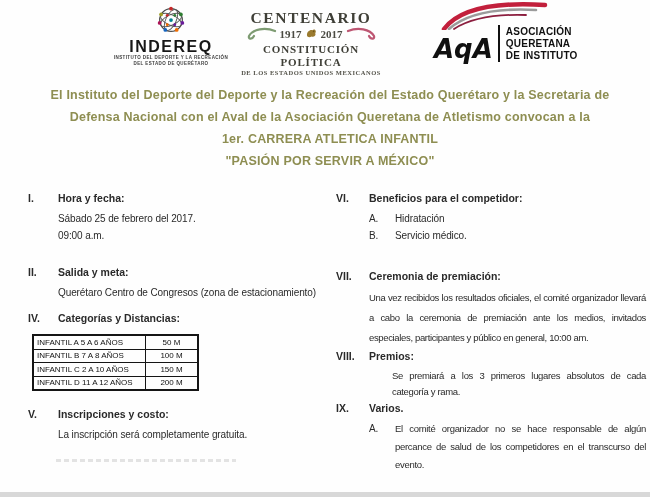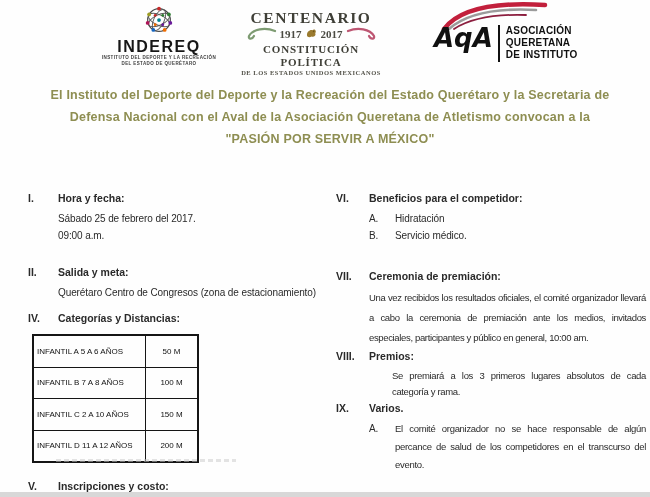--- a/index.html
+++ b/index.html
@@ -1,38 +1,38 @@
 <!DOCTYPE html>
 <html><head>
 <meta charset="utf-8">
 <style>
   html,body{margin:0;padding:0;background:#fff;}
   .page{position:relative;width:650px;height:497px;background:#fefefe;overflow:hidden;
         font-family:"Liberation Sans",sans-serif;color:#2a2a2a;}
 
   
   .logo{position:absolute;text-align:center;}
-  .logo-indereq{left:98px;top:4px;width:122px;}
+  .logo-indereq{left:110px;top:4px;width:122px;}
   .indereq-emblem{display:block;margin:0 auto;}
   .indereq-name{font-size:16px;font-weight:800;letter-spacing:1.5px;color:#161616;line-height:17px;}
   .indereq-caption{font-size:4.5px;line-height:5.5px;letter-spacing:.4px;color:#3c3c3c;font-weight:700;}
 
   .logo-centenario{left:240px;top:9px;width:142px;}
   .cent-title{font-family:"Liberation Serif",serif;font-size:15.5px;font-weight:600;
               letter-spacing:1.6px;color:#3f3f37;line-height:17px;}
   .cent-band{display:flex;align-items:center;justify-content:center;gap:3px;height:15px;}
   .cent-year{font-family:"Liberation Serif",serif;font-size:11px;font-weight:700;color:#4a4a42;}
   .cent-sub{font-family:"Liberation Serif",serif;font-size:11px;font-weight:600;
             letter-spacing:.8px;color:#3f3f37;line-height:13px;margin-top:2px;}
   .cent-sub2{font-family:"Liberation Serif",serif;font-size:6.5px;font-weight:600;
              letter-spacing:.5px;color:#55544b;line-height:8px;}
 
   .logo-aqa{left:434px;top:2px;width:165px;text-align:left;}
   .aqa-swoosh{display:block;margin-left:6px;}
-  .aqa-row{display:flex;align-items:flex-start;margin-top:-5px;}
+  .aqa-row{display:flex;align-items:flex-end;margin-top:-5px;}
   .aqa-letters{font-family:"DejaVu Sans",sans-serif;font-size:26px;font-weight:900;
                font-style:italic;color:#101010;letter-spacing:0;line-height:26px;}
   .aqa-divider{width:2px;height:37px;background:#101010;margin:0 6px 0 5px;}
   .aqa-text{font-size:10px;font-weight:700;letter-spacing:.2px;color:#101010;line-height:12px;}
 
   
   .title-block{position:absolute;left:28px;right:18px;top:84px;text-align:center;
                color:#8e8e52;font-weight:bold;font-size:12.5px;line-height:22px;letter-spacing:.2px;}
   .title-block .t-line{white-space:nowrap;}
 
@@ -60,21 +60,21 @@
   .para-deep{margin-left:23px;line-height:16px;}
   .ix-text{text-align:justify;line-height:18px;font-size:9.5px;letter-spacing:-.3px;}
 
   .sec-i{margin-bottom:11px;}  .sec-ii{margin-bottom:9px;margin-top:20px;}  .sec-iii{margin-bottom:0px;}
   .sec-iv{margin-bottom:15px;} .sec-vi{margin-bottom:24px;}
 
   
   .cat-table{border-collapse:collapse;margin:7px 0 0 4px;border:2px solid #151515;
              font-family:"Liberation Sans",sans-serif;}
   .cat-table td{border:1px solid #151515;font-size:8px;letter-spacing:0;
-                padding:10px 3px;height:10.5px;color:#111;white-space:nowrap;}
+                padding:1px 3px;height:10.5px;color:#111;white-space:nowrap;}
   .cat-table td.cat{width:105px;}
   .cat-table td.dist{width:45px;text-align:center;}
 
   
   .faint-artifact{position:absolute;left:56px;top:459px;width:180px;height:3px;opacity:.5;
     background:repeating-linear-gradient(90deg,#c9c9c9 0 5px,transparent 5px 8px);filter:blur(.4px);}
   .bottom-strip{position:absolute;left:0;right:0;bottom:0;height:5px;background:#d8d8d8;}
 </style>
 </head>
 <body>
@@ -138,20 +138,21 @@
         <div>ASOCIACIÓN</div>
         <div>QUERETANA</div>
         <div>DE INSTITUTO</div>
       </span>
     </div>
   </div>
 
   <div class="title-block">
     <div class="t-line">El Instituto del Deporte del Deporte y la Recreación del Estado Querétaro y la Secretaria de</div>
     <div class="t-line">Defensa Nacional con el Aval de la Asociación Queretana de Atletismo convocan a la</div>
+    <div class="t-line">1er. CARRERA ATLETICA INFANTIL</div>
     <div class="t-line">"PASIÓN POR SERVIR A MÉXICO"</div>
   </div>
 
   <div class="col col-left">
 
     <section class="sec-i">
       <div class="sec-head">
         <span class="num">I.</span>
         <span class="heading">Hora y fecha:</span>
       </div>

